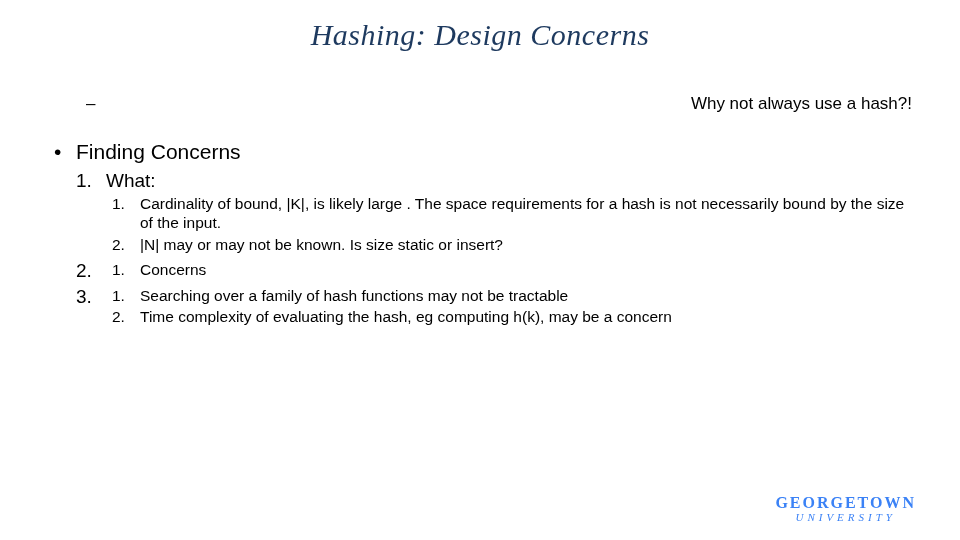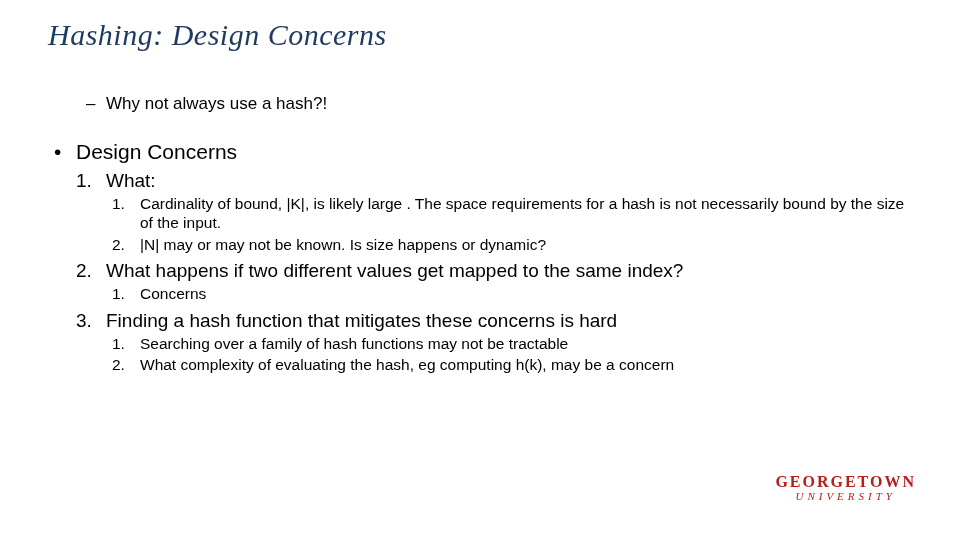--- a/index.html
+++ b/index.html
@@ -4,53 +4,53 @@
 <style>
   * { margin: 0; padding: 0; box-sizing: border-box; }
   html, body { width: 960px; height: 540px; background: #fff; font-family: Arial, Helvetica, sans-serif; color: #000; }
   .slide { position: relative; width: 960px; height: 540px; padding: 18px 48px 20px 48px; }
 
   .title {
     font-family: "Palatino Linotype", "Book Antiqua", Palatino, Georgia, serif;
     font-style: italic;
     font-size: 30px;
     color: #1e3a5f;
-    text-align: left;
+    text-align: center;
     margin-bottom: 42px;
     letter-spacing: 0.5px;
   }
 
   ul.top { list-style: none; padding-left: 28px; }
   ul.top > li { margin-bottom: 26px; }
   ul.top > li > .line { position: relative; font-size: 21px; }
   ul.top > li > .line::before {
     content: "•"; position: absolute; left: -22px; top: 0; font-size: 21px;
   }
 
   ul.sub { list-style: none; padding-left: 30px; margin-top: 2px; }
-  ul.sub > li { position: relative; font-size: 17px; margin-top: 14px; }
+  ul.sub > li { position: relative; font-size: 17px; margin-top: 14px; text-align: right; }
   ul.sub > li::before { content: "–"; position: absolute; left: -20px; top: 0; }
 
   ol.numlist { list-style: none; padding-left: 30px; margin-top: 4px; }
   ol.numlist > li { position: relative; font-size: 19px; margin-top: 6px; }
   ol.numlist > li .num { position: absolute; left: -30px; top: 0; width: 26px; }
 
   ol.innerlist { list-style: none; padding-left: 34px; margin-top: 2px; }
   ol.innerlist > li { position: relative; font-size: 15.5px; line-height: 1.25; margin-top: 2px; }
   ol.innerlist > li .inum { position: absolute; left: -28px; top: 0; width: 24px; }
 
   .kital { font-family: Liberation Sans, sans-serif; }
 
   .logo {
     position: absolute;
     right: 44px;
-    bottom: 37px;
+    bottom: 16px;
     text-align: center;
     font-family: "Copperplate", "Palatino Linotype", Georgia, serif;
-    color: #b91c1c;
+    color: #3b82f6;
     letter-spacing: 2px;
     line-height: 1.05;
   }
   .logo .l1 { font-size: 16px; font-weight: 700; font-variant: small-caps; }
   .logo .l2 { font-size: 11px; font-weight: 400; letter-spacing: 4px; font-style: italic; margin-top: 1px; }
 </style>
 </head>
 <body>
 
 <div class="slide">
@@ -59,61 +59,59 @@
 
   <ul class="top">
 
     <li>
       <ul class="sub">
         <li>Why not always use a hash?!</li>
       </ul>
     </li>
 
     <li>
-      <div class="line">Design Concerns</div>
+      <div class="line">Finding Concerns</div>
 
       <ol class="numlist">
 
         <li>
           <span class="num">1.</span>
           <span>What:</span>
           <ol class="innerlist">
             <li>
               <span class="inum">1.</span>
               <span>Cardinality of bound, </span><span class="kital">|K|, is likely large</span><span> . The space requirements for a hash is not necessarily bound by the size of the input.</span>
             </li>
             <li>
               <span class="inum">2.</span>
-              <span>|N| may or may not be known. Is size happens or dynamic?</span>
+              <span>|N| may or may not be known. Is size static or insert?</span>
             </li>
           </ol>
         </li>
 
         <li>
           <span class="num">2.</span>
-          <span>What happens if two different values get mapped to the same index?</span>
           <ol class="innerlist">
             <li>
               <span class="inum">1.</span>
               <span>Concerns</span>
             </li>
           </ol>
         </li>
 
         <li>
           <span class="num">3.</span>
-          <span>Finding a hash function that mitigates these concerns is hard</span>
           <ol class="innerlist">
             <li>
               <span class="inum">1.</span>
               <span>Searching over a family of hash functions may not be tractable</span>
             </li>
             <li>
               <span class="inum">2.</span>
-              <span>What complexity of evaluating the hash, eg computing h(k), may be a concern</span>
+              <span>Time complexity of evaluating the hash, eg computing h(k), may be a concern</span>
             </li>
           </ol>
         </li>
 
       </ol>
     </li>
 
   </ul>
 
   <div class="logo">

